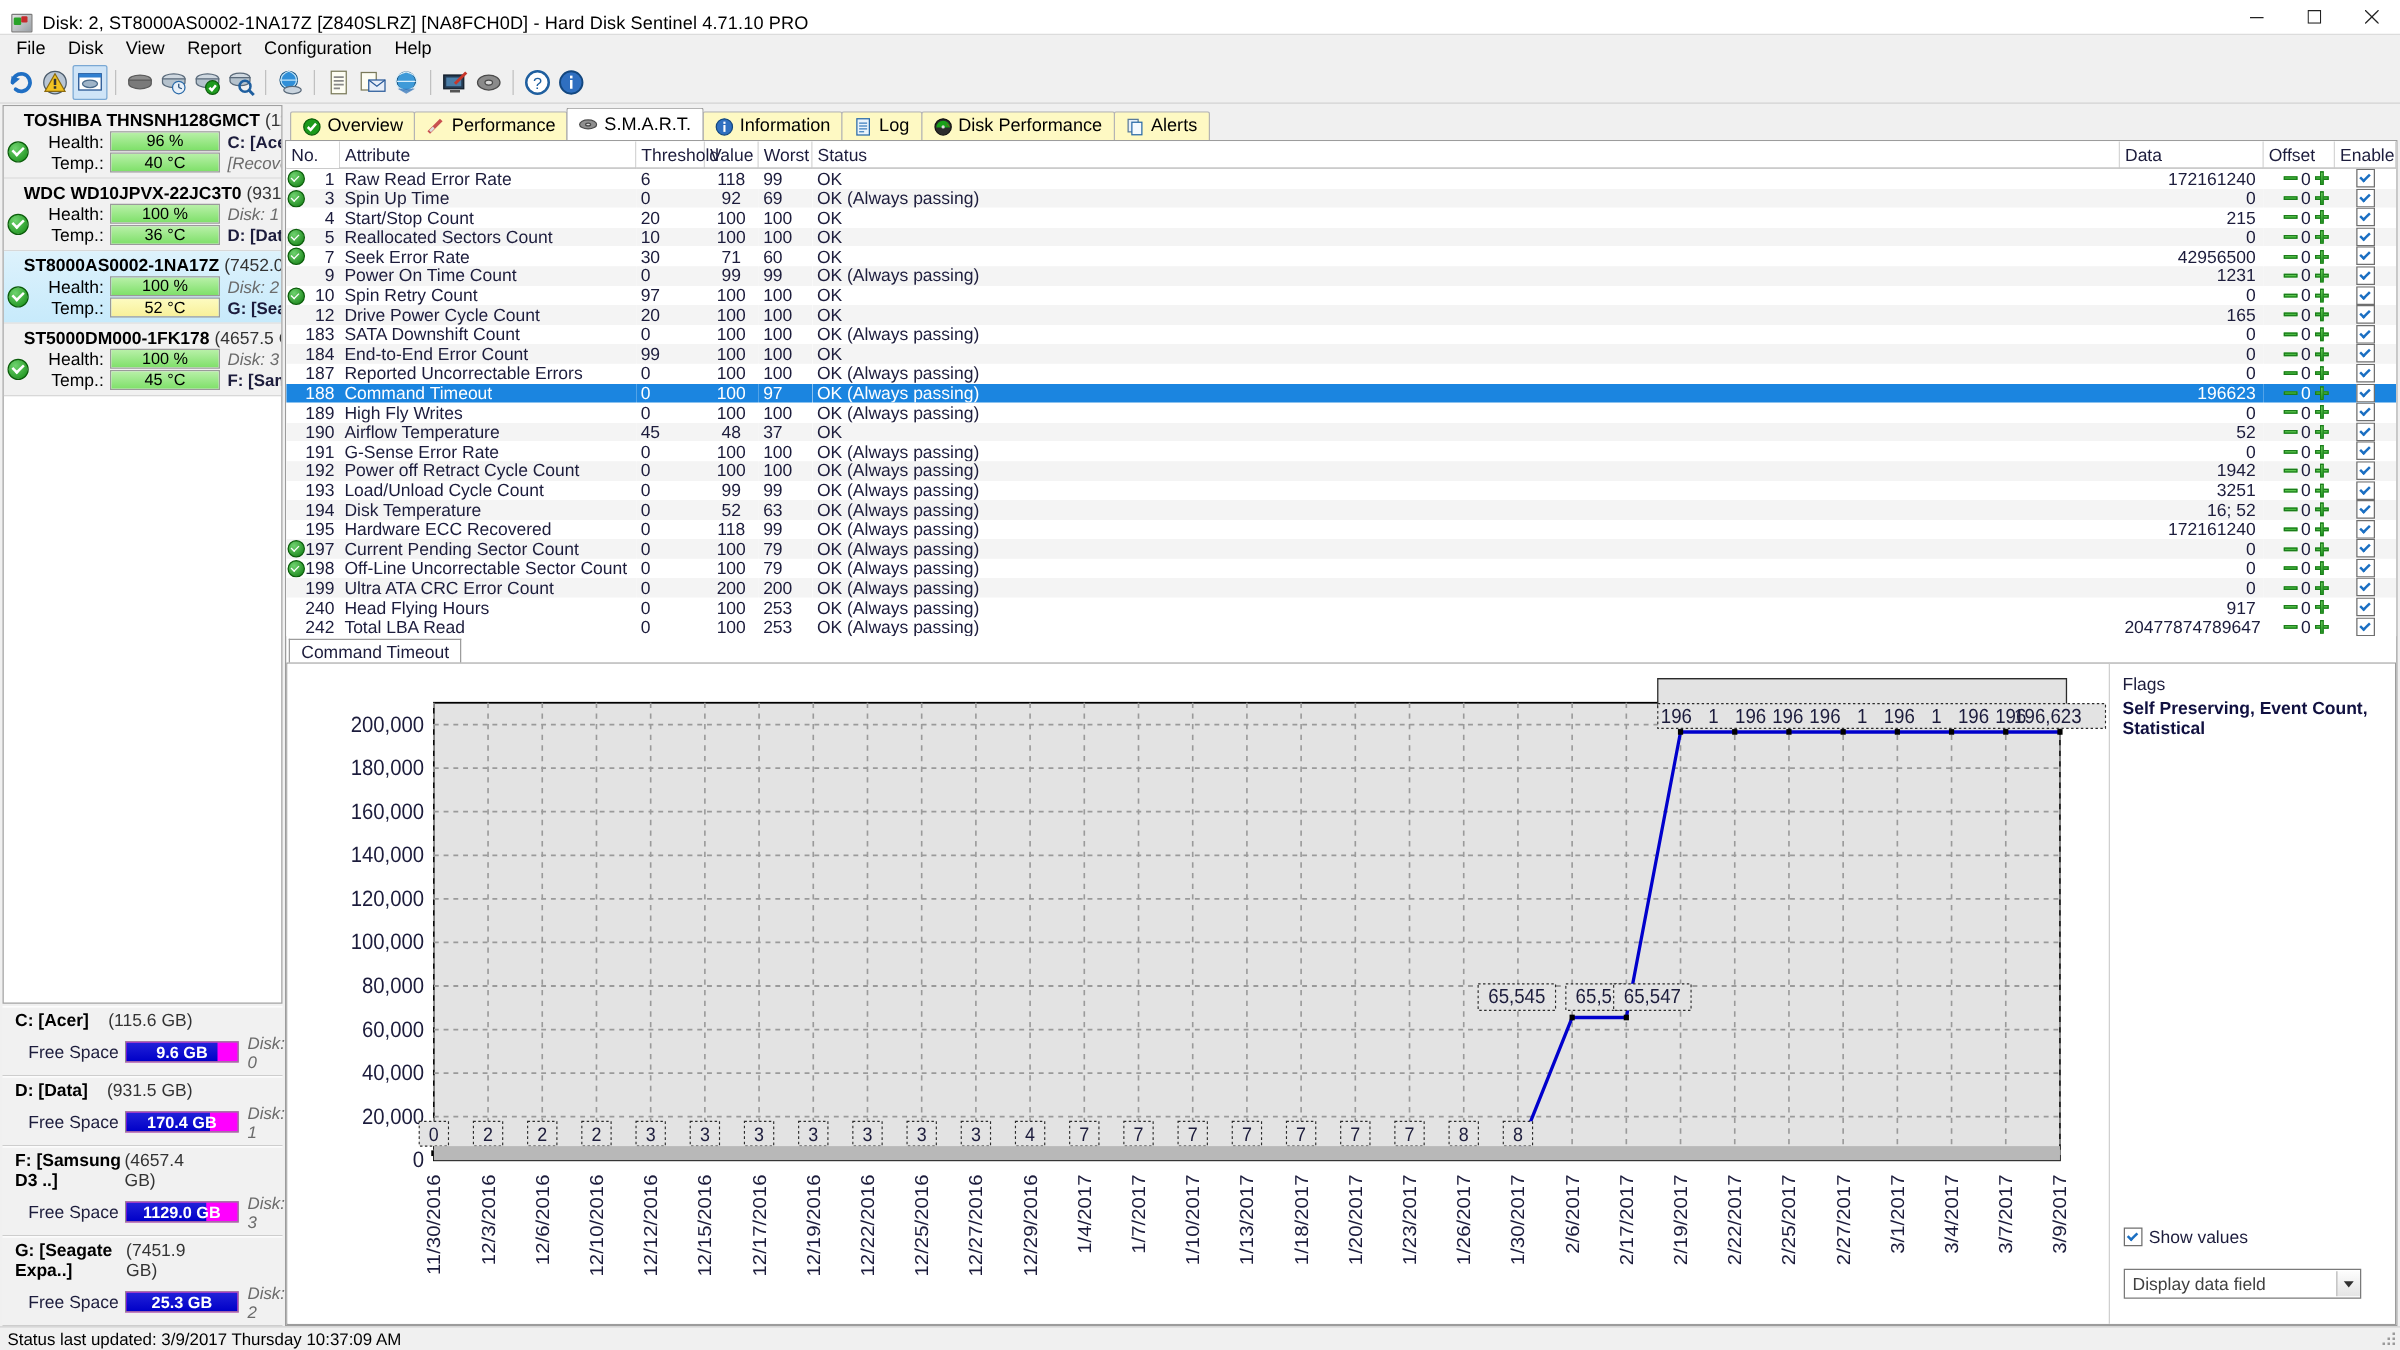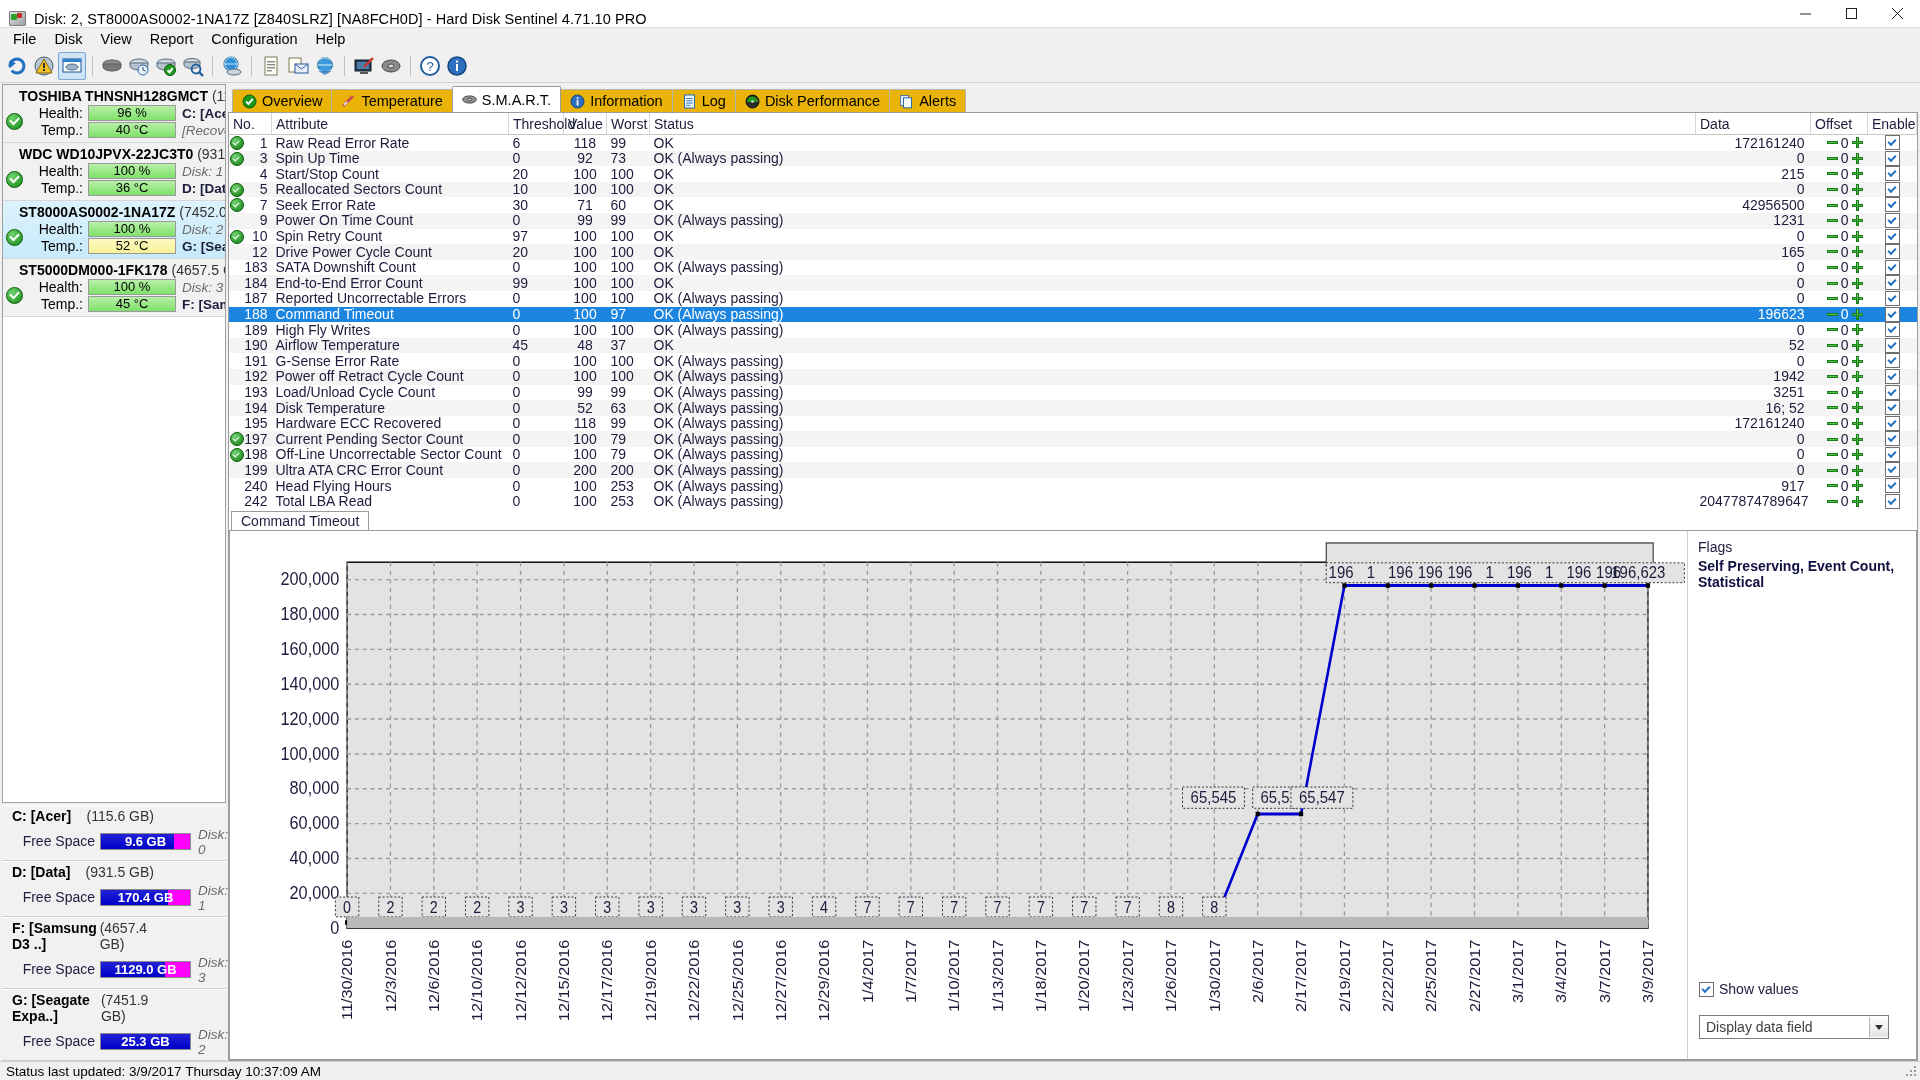--- a/index.html
+++ b/index.html
@@ -75,21 +75,21 @@
   .dbar{width:89px;height:15px;border:1px solid #8b8b8b;position:relative;overflow:hidden;background:#ff00ff;}
   .dbar .fill{position:absolute;left:0;top:0;bottom:0;background:linear-gradient(#2222d8,#0000c8);}
   .dbar .txt{position:absolute;inset:0;display:flex;align-items:center;justify-content:center;
              font-size:13px;font-weight:bold;color:#fff;}
   .drive-bottom .right{padding-left:7px;font-size:13.5px;font-style:italic;color:#6b6b6b;}
 
   
   .right{flex:1;display:flex;flex-direction:column;min-width:0;padding:2px 2px 0 0;}
   .tabstrip{display:flex;align-items:flex-end;height:27px;padding-left:4px;flex:0 0 27px;}
   .tab{display:flex;align-items:center;gap:5px;height:22px;padding:0 9px;font-size:14.5px;
-       background:#eab308;border:1px solid #b4b4b4;border-bottom:none;margin-right:-1px;color:#000;
+       background:#fef9c3;border:1px solid #b4b4b4;border-bottom:none;margin-right:-1px;color:#000;
        border-radius:2px 2px 0 0;}
   .tab.active{background:#ffffff;height:25px;border-color:#9c9c9c;z-index:2;position:relative;}
   .tab .ticon{width:15px;height:15px;display:inline-block;position:relative;flex:0 0 15px;}
 
   .panel{flex:1;background:#ffffff;border:1px solid #9c9c9c;margin:0;display:flex;flex-direction:column;min-height:0;}
 
   
   .smart-wrap{flex:0 0 auto;overflow:hidden;background:#fff;}
   table.smart{border-collapse:collapse;width:100%;font-size:14px;table-layout:fixed;}
   table.smart th{
@@ -503,21 +503,21 @@
           </span>
           <span>Overview</span>
         </div>
         <div class="tab">
           <span class="ticon">
             <svg width="15" height="15" viewBox="0 0 15 15">
                 <line x1="2" y1="12" x2="12" y2="2" stroke="#c85050" stroke-width="3"></line>
                 <line x1="3" y1="11" x2="6" y2="8" stroke="#ddd" stroke-width="2"></line>
               </svg>
           </span>
-          <span>Temperature</span>
+          <span>Performance</span>
         </div>
         <div class="tab active">
           <span class="ticon">
             <svg width="15" height="15" viewBox="0 0 15 15">
                 <ellipse cx="7.5" cy="7.5" rx="6.8" ry="3.6" fill="#8f8f8f" stroke="#4a4a4a"></ellipse>
                 <ellipse cx="7.5" cy="7.5" rx="2" ry="1.1" fill="#ddd" stroke="#4a4a4a"></ellipse>
               </svg>
           </span>
           <span>S.M.A.R.T.</span>
         </div>
@@ -598,21 +598,21 @@
                       <span class="plus"></span>
                     </span>
                   </td>
                   <td class="c-en"><span class="ckbox"></span></td>
                 </tr>
                 <tr class="odd">
                   <td class="c-no"><span class="numico"></span>3</td>
                   <td class="c-attr">Spin Up Time</td>
                   <td class="c-th">0</td>
                   <td class="c-val">92</td>
-                  <td class="c-wor">73</td>
+                  <td class="c-wor">69</td>
                   <td class="c-sta">OK (Always passing)</td>
                   <td class="c-data">0</td>
                   <td class="c-off">
                     <span class="offwrap">
                       <span class="minus"></span>
                       <span>0</span>
                       <span class="plus"></span>
                     </span>
                   </td>
                   <td class="c-en"><span class="ckbox"></span></td>

